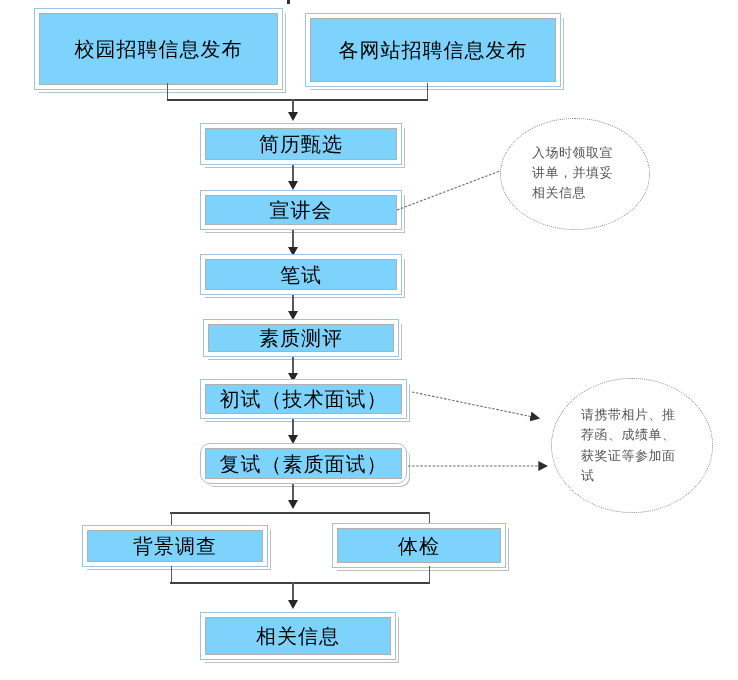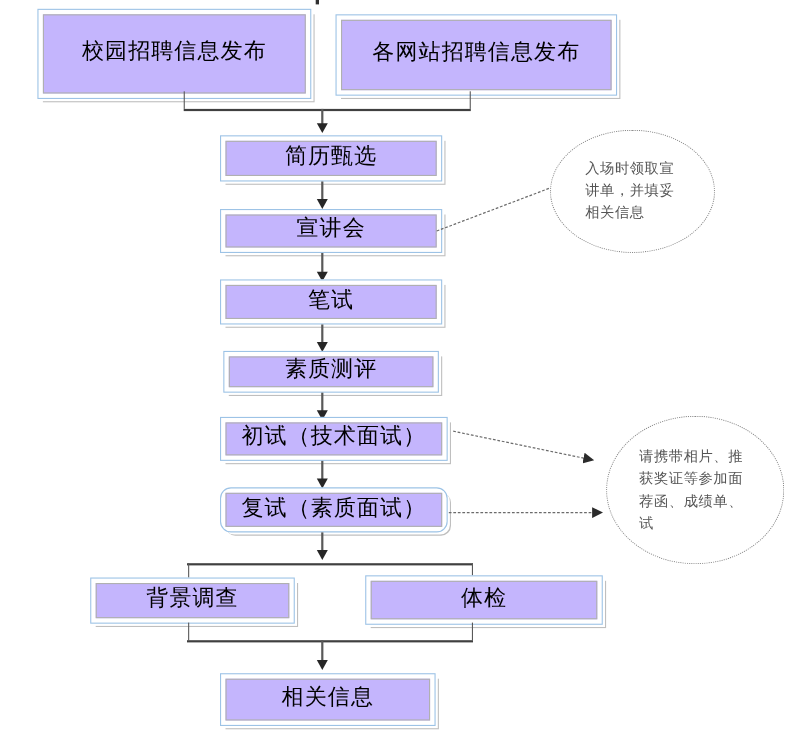--- a/index.html
+++ b/index.html
@@ -28,25 +28,24 @@
     box-shadow: 3px 3px 0 -1px #ffffff, 4px 4px 0 -1px #bfbfbf;
   }
   .node .inner {
     position: absolute;
     left: 4px;
     top: 4px;
     right: 4px;
     bottom: 4px;
     box-sizing: border-box;
     border: 1px solid #b0b0b0;
-    background: #c4b5fd;
+    background: #7dd3fc;
     display: flex;
     align-items: center;
     justify-content: center;
-    font-family: Liberation Mono, monospace;
   }
   .node .label {
     font-size: 20px;
     letter-spacing: 1px;
     line-height: 1;
     color: #000000;
     white-space: nowrap;
     font-weight: 400;
   }
 
@@ -186,21 +185,21 @@
   <div class="hline" style="left:170px; top:512px; width:260px;"></div>
   <div class="vline-thin" style="left:171px; top:512px; height:16px;"></div>
   <div class="vline-thin" style="left:429px; top:512px; height:16px;"></div>
 
   <div class="node" style="left:82px; top:525px; width:186px; height:42px;">
     <div class="inner">
       <span class="label">背景调查</span>
     </div>
   </div>
 
-  <div class="node" style="left:332px; top:523px; width:216px; height:45px;">
+  <div class="node" style="left:332px; top:523px; width:174px; height:45px;">
     <div class="inner">
       <span class="label">体检</span>
     </div>
   </div>
 
   <div class="vline-thin" style="left:171px; top:566px; height:16px;"></div>
   <div class="vline-thin" style="left:429px; top:566px; height:16px;"></div>
   <div class="hline" style="left:170px; top:582px; width:260px;"></div>
   <div class="vline" style="left:292px; top:582px; height:20px;"></div>
   <div class="arrowhead" style="left:288px; top:600px;"></div>
@@ -242,19 +241,19 @@
       <marker id="ah3" markerWidth="9" markerHeight="9" refX="7" refY="4.5" orient="auto">
         <path d="M0,0 L9,4.5 L0,9 z" fill="#2b2b2b"></path>
       </marker>
     </defs>
     <line x1="2" y1="8" x2="140" y2="8" stroke="#6b6b6b" stroke-width="1.1" stroke-dasharray="2.5,1.6" marker-end="url(#ah3)"></line>
   </svg>
 
   <div class="callout" style="left:551px; top:378px; width:162px; height:135px;">
     <div class="ctext" style="width:102px;">
       <div>请携带相片、推</div>
+      <div>荐函、成绩单、</div>
       <div>获奖证等参加面</div>
-      <div>荐函、成绩单、</div>
       <div>试</div>
     </div>
   </div>
 
 </div>
 
 </body></html>

